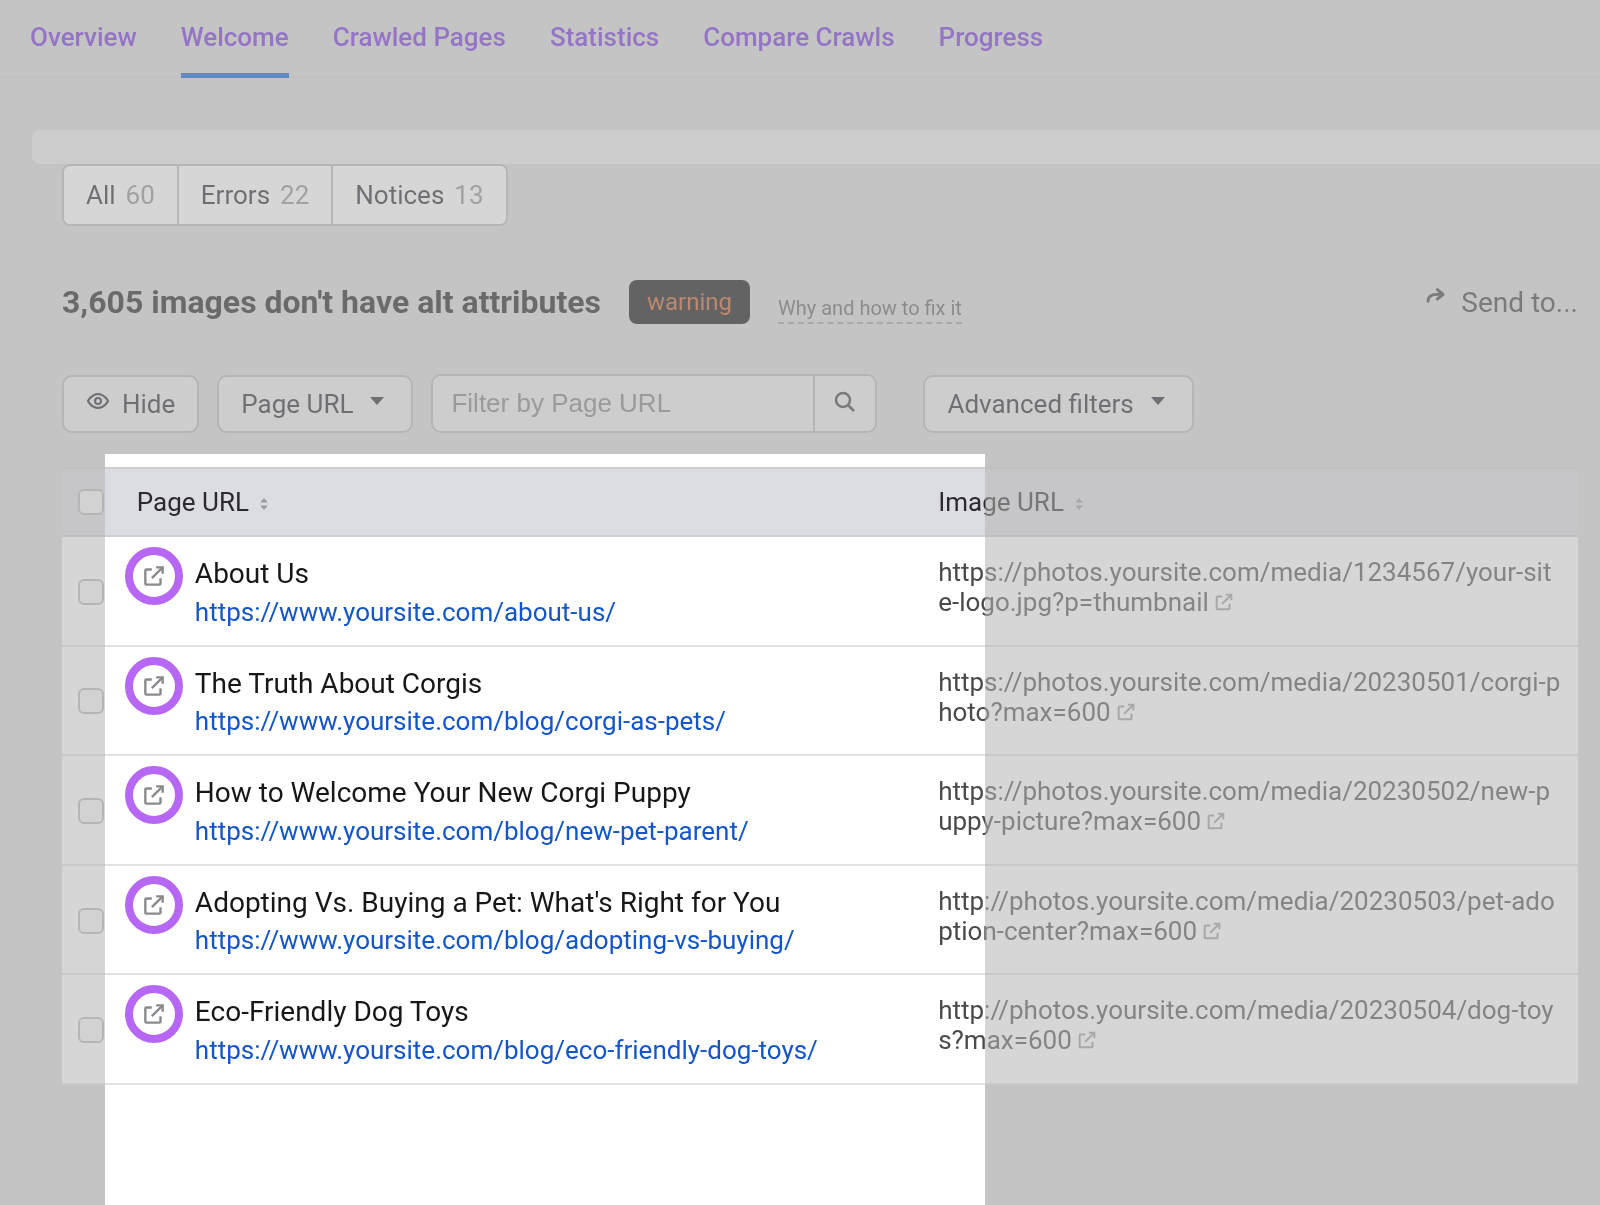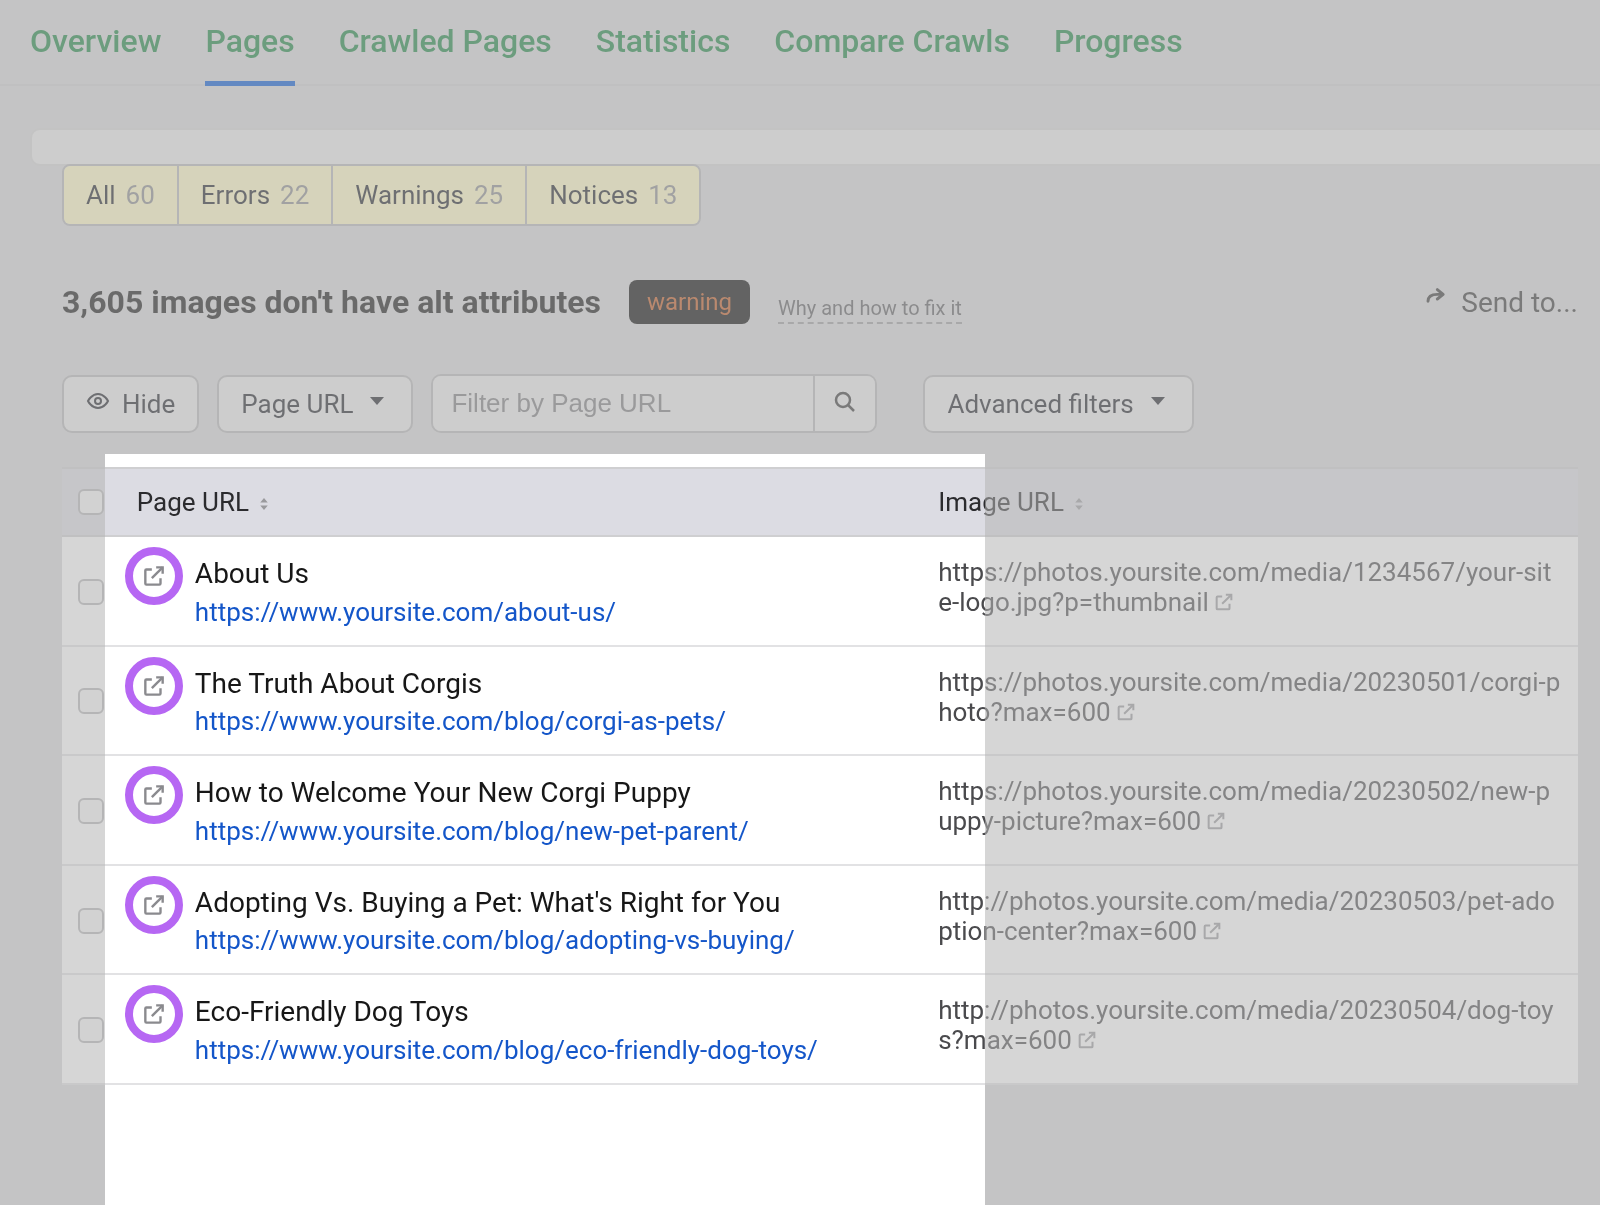--- a/index.html
+++ b/index.html
@@ -19,40 +19,40 @@
   }
   .dim-piece { position: absolute; background: rgba(180,180,181,0.55); }
 
   
   .tabs {
     display: flex; align-items: center; gap: 44px;
     padding: 22px 30px 0 30px;
     border-bottom: 2px solid #cfcfd0;
   }
   .tab {
-    font-size: 32px; font-weight: 500; color: #15803d; padding-bottom: 24px;
+    font-size: 26px; font-weight: 500; color: #6d28d9; padding-bottom: 24px;
     position: relative; cursor: pointer;
   }
   .tab.active::after {
     content: ""; position: absolute; left: 0; right: 0; bottom: -2px;
     height: 5px; background: #0055d3;
   }
 
   
   .card {
     position: absolute; left: 30px; right: -10px; top: 128px; bottom: -40px;
     background: #eaeaea; border: 2px solid #d5d5d6; border-radius: 10px;
     padding: 34px 30px 0 30px;
   }
 
   
   .pill-group { display: inline-flex; border: 2px solid #b6b6b8; border-radius: 8px; overflow: hidden; }
   .pill {
     padding: 14px 22px; font-size: 26px; display: flex; align-items: baseline; gap: 10px;
-    border-right: 2px solid #b6b6b8; cursor: pointer; background: #fef9c3;
+    border-right: 2px solid #b6b6b8; cursor: pointer; background: #ffffff;
   }
   .pill:last-child { border-right: none; align-items: flex-end; }
   .pill .count { color: #8b8b8d; }
 
   
   .headline-row { display: flex; align-items: center; gap: 28px; margin-top: 54px; flex-wrap: wrap; }
   .headline { font-size: 32px; font-weight: 700; color: #111; }
   .badge-warning {
     background: #000000; color: #c1561b; font-size: 24px; padding: 8px 18px; border-radius: 8px;
   }
@@ -113,42 +113,38 @@
 </style>
 </head>
 <body>
 
 <div class="page">
 
   <div class="content-layer">
 
     <div class="tabs">
       <div class="tab">Overview</div>
-      <div class="tab active">Pages</div>
+      <div class="tab active">Welcome</div>
       <div class="tab">Crawled Pages</div>
       <div class="tab">Statistics</div>
       <div class="tab">Compare Crawls</div>
       <div class="tab">Progress</div>
     </div>
 
     <div class="card">
 
       
       <div class="pill-group">
         <div class="pill">
           <span>All</span>
           <span class="count">60</span>
         </div>
         <div class="pill">
           <span>Errors</span>
           <span class="count">22</span>
-        </div>
-        <div class="pill">
-          <span>Warnings</span>
-          <span class="count">25</span>
         </div>
         <div class="pill">
           <span>Notices</span>
           <span class="count">13</span>
         </div>
       </div>
 
       
       <div class="headline-row">
         <div class="headline">3,605 images don't have alt attributes</div>

